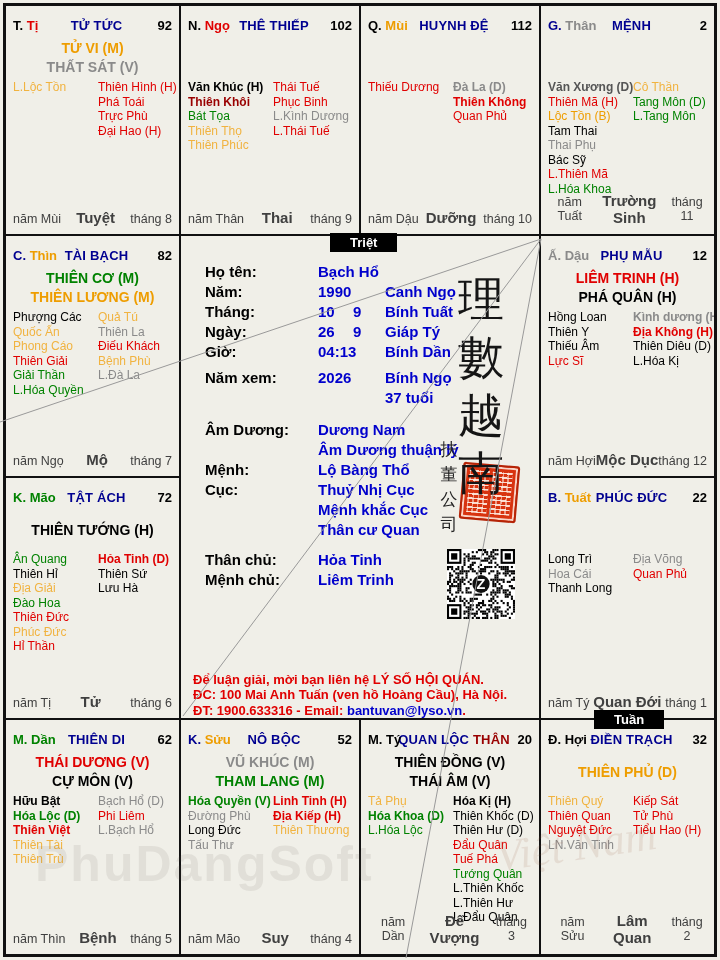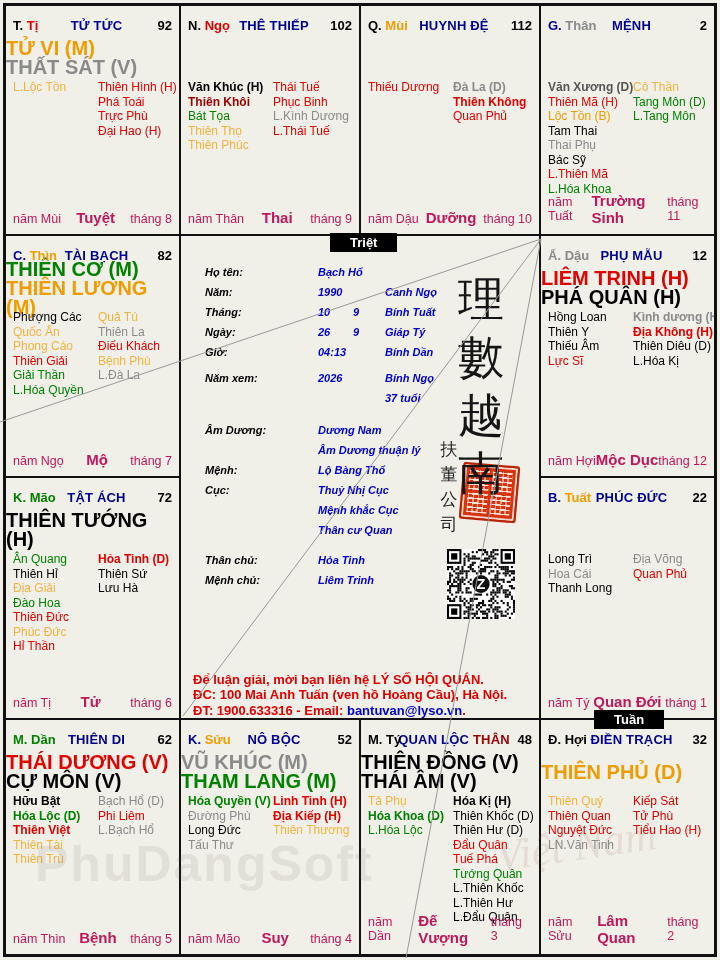--- a/index.html
+++ b/index.html
@@ -16,31 +16,31 @@
   #center{grid-area:2/2/4/4;}
   
   .nv{color:var(--nv)}.r{color:var(--r)}.dr{color:var(--dr)}.o{color:var(--o)}
   .y{color:var(--y)}.g{color:var(--g)}.gy{color:var(--gy)}.dg{color:var(--dg)}.k{color:var(--k)}
   .b{font-weight:bold}
   
   .head{position:relative;height:20px;margin-top:10px;font-size:13px;line-height:20px;}
   .canchi{position:absolute;left:7px;top:0;font-weight:bold;}
   .palace{text-align:center;font-weight:bold;letter-spacing:.2px;margin-left:8px;}
   .num{position:absolute;right:7px;top:0;font-weight:bold;color:#000;}
-  .mains{height:44px;display:flex;flex-direction:column;justify-content:center;
-         font-weight:bold;font-size:20px;line-height:19px;}
+  .mains{height:44px;display:flex;flex-direction:column;justify-content:center;text-align:center;
+         font-weight:bold;font-size:14px;line-height:19px;}
   .minors{position:relative;font-size:12px;line-height:14.5px;}
   .mcol{position:absolute;top:0;white-space:nowrap;}
   .mcol.left{left:7px;} .mcol.right{left:92px;}
   .foot{position:absolute;left:7px;right:7px;bottom:8px;display:flex;justify-content:space-between;
-        align-items:baseline;font-size:12.5px;color:#be185d;}
+        align-items:baseline;font-size:12.5px;color:#404040;text-align:center;}
   .fs{font-weight:bold;font-size:15px;}
   
   #info{position:absolute;left:0;top:0;right:0;padding-top:26px;}
-  .crow{position:relative;height:20px;font-size:11px;font-weight:bold;line-height:20px;font-style:italic;}
+  .crow{position:relative;height:20px;font-size:15px;font-weight:bold;line-height:20px;}
   .cl{position:absolute;left:24px;color:#000;}
   .ca{position:absolute;left:137px;color:var(--bl);}
   .cb{position:absolute;left:172px;color:var(--bl);}
   .cc2{position:absolute;left:204px;color:var(--bl);}
   #contact{position:absolute;left:12px;bottom:0;font-size:13px;font-weight:bold;
            line-height:15.5px;color:var(--r);white-space:nowrap;}
   #contact .email{color:var(--bl);}
   
   #cal-main{position:absolute;left:266px;top:34px;width:68px;text-align:center;z-index:3;
             font-family:"DejaVu Serif","Liberation Serif",serif;font-size:46px;line-height:58px;color:#151515;}
@@ -354,21 +354,21 @@
     <div class="foot">
       <span class="fy">năm Mão</span>
       <span class="fs">Suy</span>
       <span class="fm">tháng 4</span>
     </div>
   </div>
       <div class="cell c10">
     <div class="head">
       <span class="canchi"><span class="k">M.</span> <span class="k">Tý</span></span>
       <div class="palace"><span class="nv">QUAN LỘC</span> <span class="dr">THÂN</span></div>
-      <span class="num">48</span>
+      <span class="num">20</span>
     </div>
     <div class="mains">
           <div class="m k">THIÊN ĐỒNG (V)</div>
           <div class="m k">THÁI ÂM (V)</div>
         </div>
     <div class="minors">
       <div class="mcol left">
             <div class="y">Tả Phụ</div>
             <div class="g b">Hóa Khoa (D)</div>
             <div class="g">L.Hóa Lộc</div>

